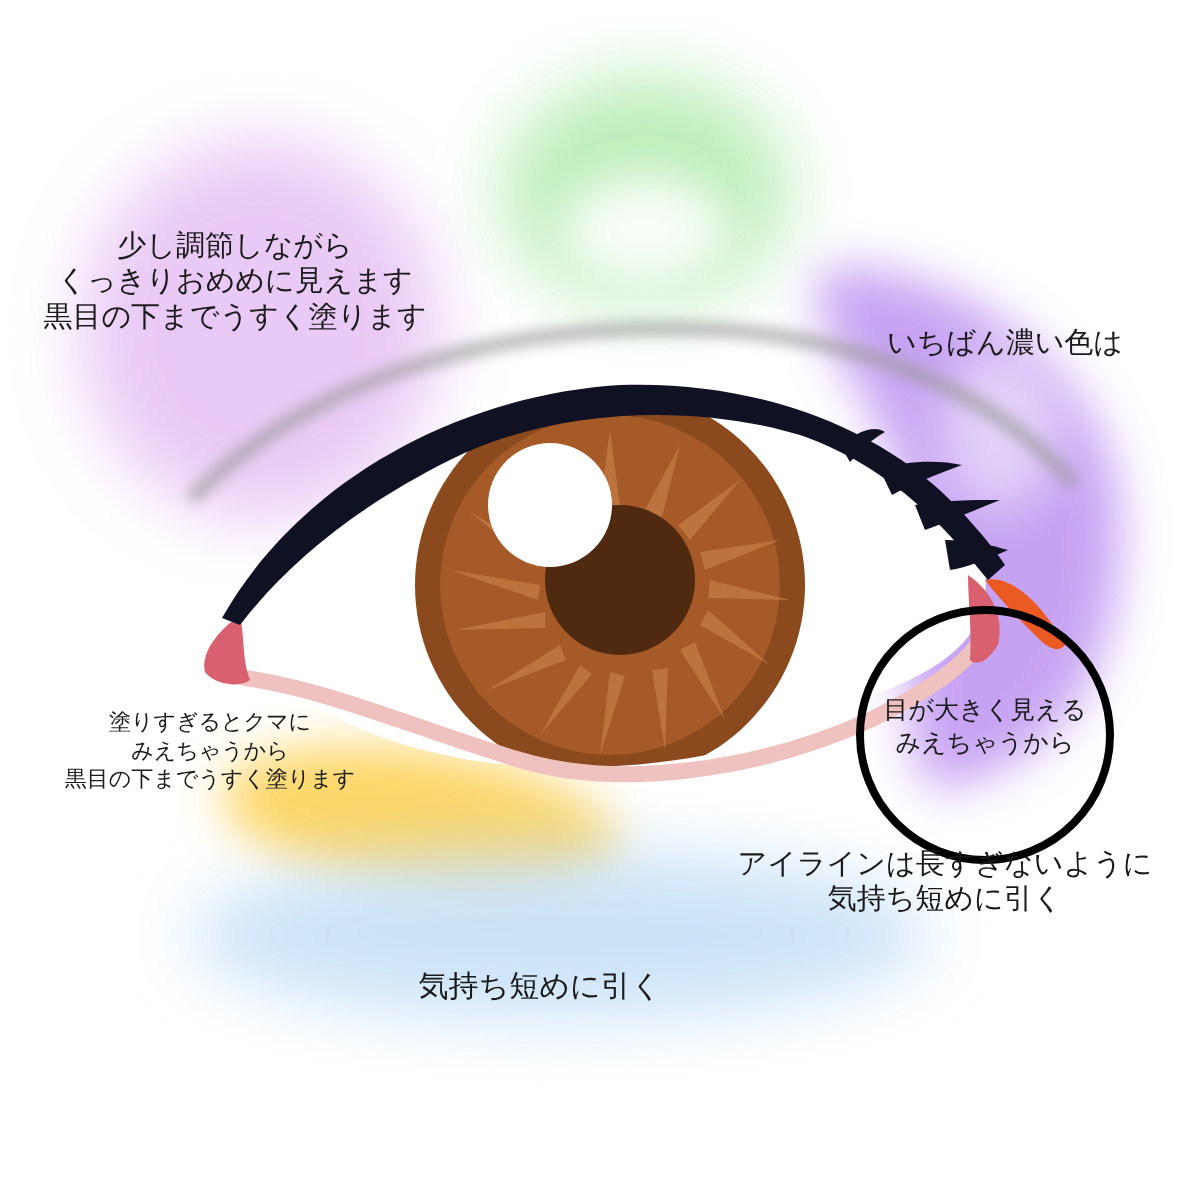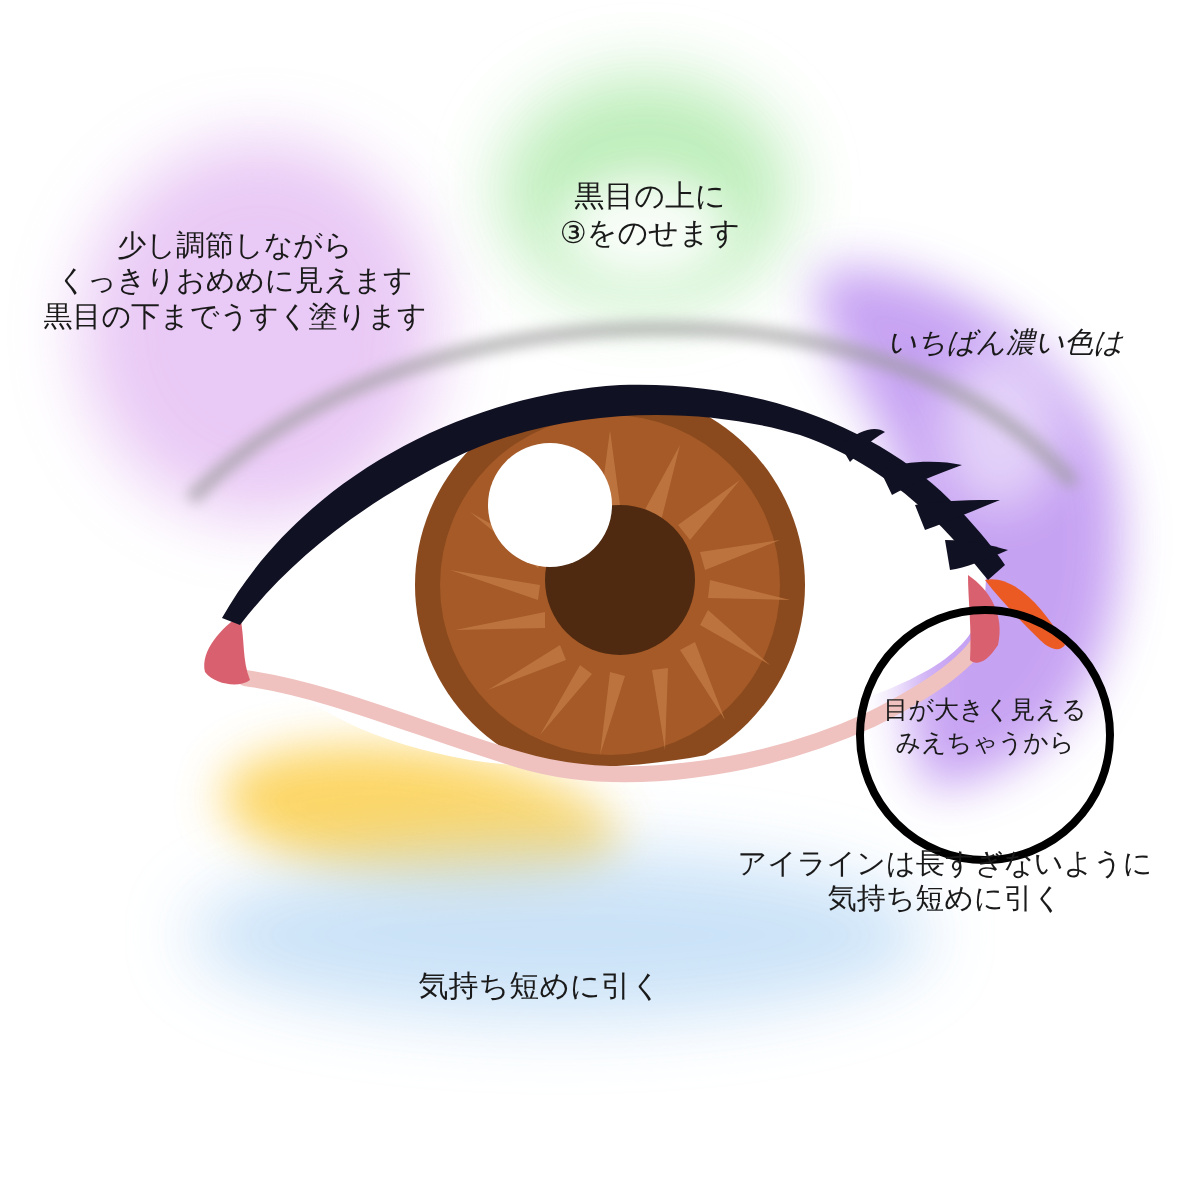--- a/index.html
+++ b/index.html
@@ -91,29 +91,30 @@
 
     <circle cx="985" cy="735" r="125" fill="none" stroke="#000000" stroke-width="8"></circle>
   </svg>
 
   <div class="label lg" style="left:20px; top:228px; width:430px;">
     <span>少し調節しながら</span>
     <span>くっきりおめめに見えます</span>
     <span>黒目の下までうすく塗ります</span>
   </div>
 
-  <div class="label md" style="left:540px; top:178px; width:220px;">
-    <span>黒目の上に</span>
-    <span>③をのせます</span>
-  </div>
 
-  <div class="label lg" style="left:830px; top:325px; width:350px;font-style:italic;">
+  <div class="label lg" style="left:830px; top:325px; width:350px;">
     <span>いちばん濃い色は</span>
   </div>
 
+  <div class="label sm" style="left:20px; top:708px; width:380px;">
+    <span>塗りすぎるとクマに</span>
+    <span>みえちゃうから</span>
+    <span>黒目の下までうすく塗ります</span>
+  </div>
 
   <div class="label xs" style="left:870px; top:694px; width:230px;">
     <span>目が大きく見える</span>
     <span>みえちゃうから</span>
   </div>
 
   <div class="label lg" style="left:690px; top:846px; width:510px;">
     <span>アイラインは長すぎないように</span>
     <span>気持ち短めに引く</span>
   </div>

